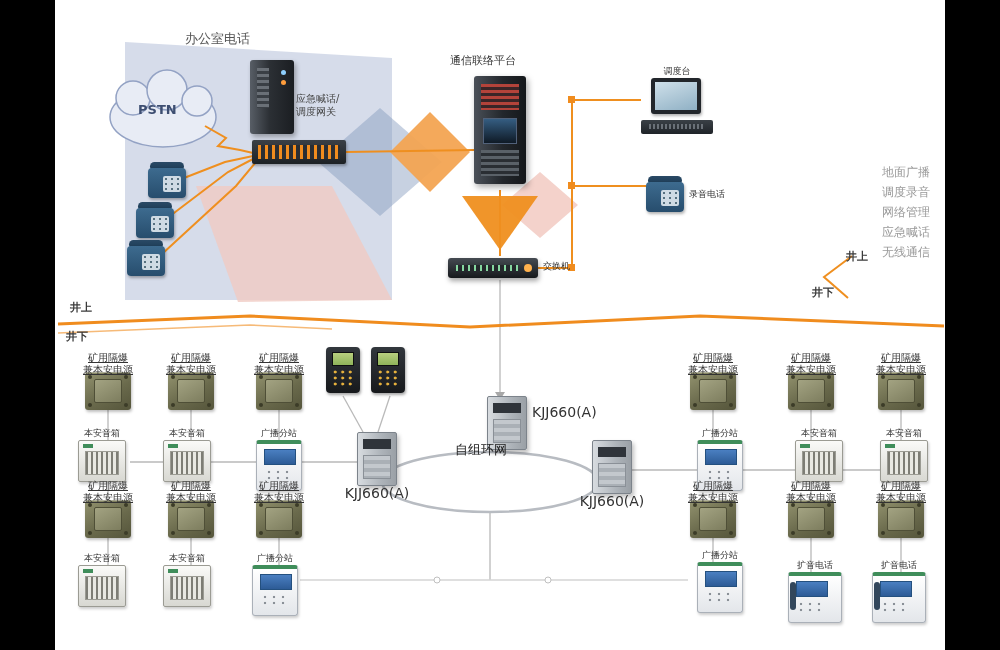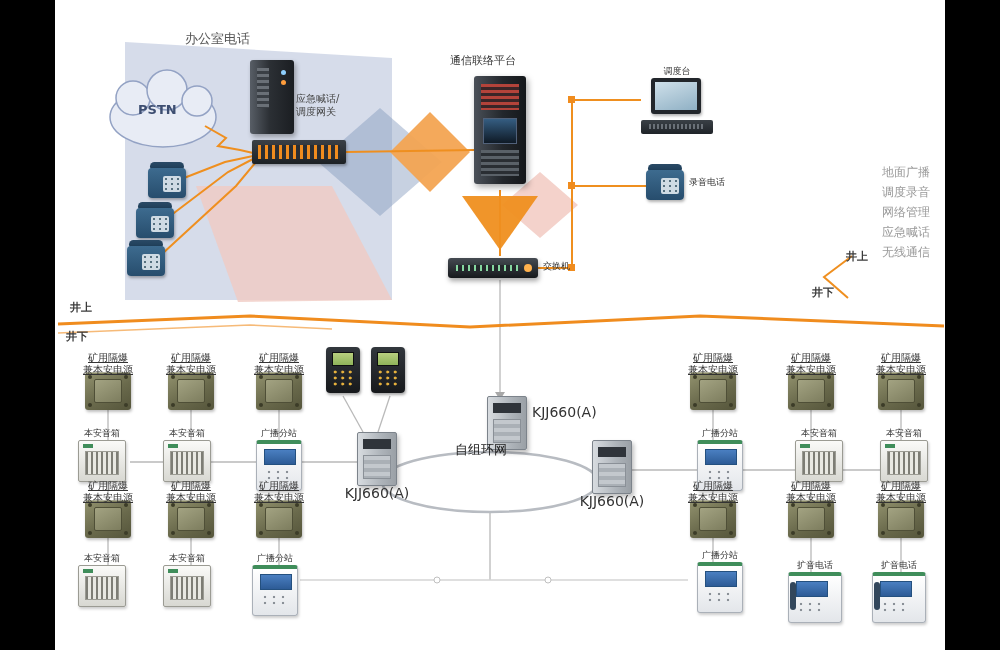--- a/index.html
+++ b/index.html
@@ -211,21 +211,21 @@
   </div>
 
   <div class="node" style="left:641px;top:78px">
     <div class="lbl">调度台</div>
     <div class="d-console">
         <span class="mon"></span>
         <span class="base"></span>
       </div>
   </div>
 
-  <div class="node" style="left:646px;top:164px">
+  <div class="node" style="left:646px;top:176px">
     <div class="lbl rgt" style="top:12px">录音电话</div>
     <div class="d-phone">
         <span class="hset"></span>
         <span class="body"></span>
         <span class="pad"></span>
       </div>
   </div>
 
   <div class="tag note" style="left:868px;top:162px;width:62px">
     <div>地面广播</div>

